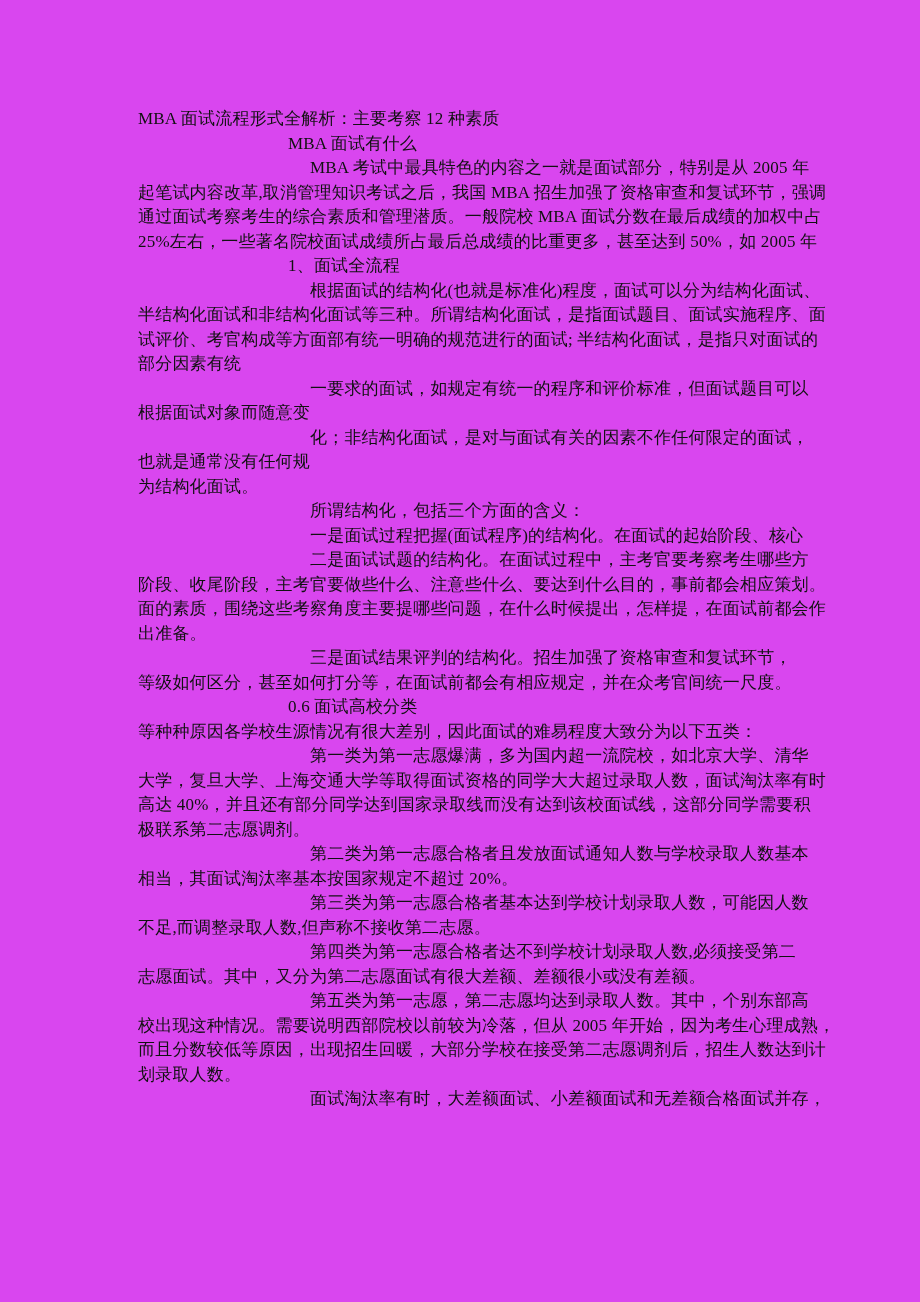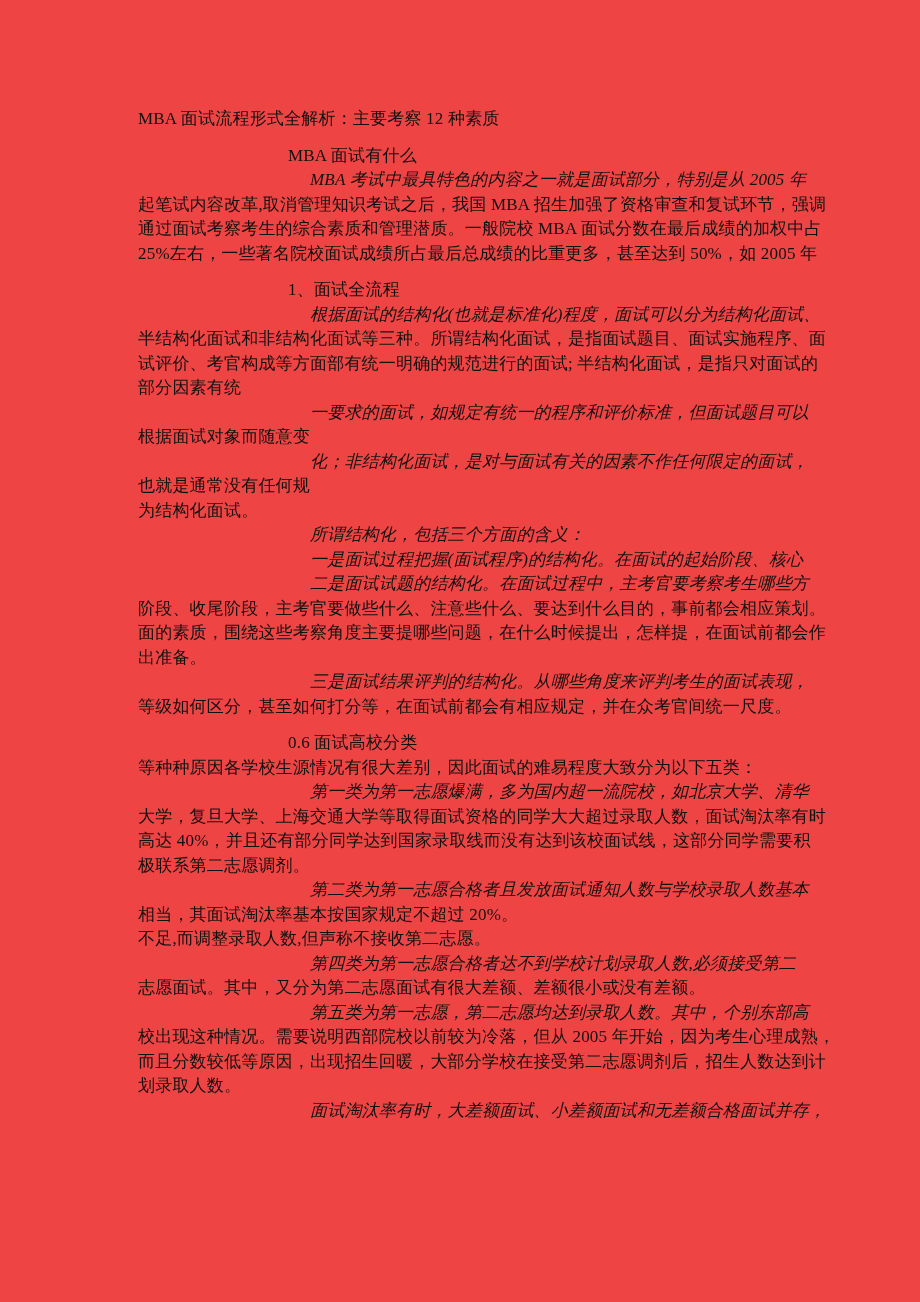--- a/index.html
+++ b/index.html
@@ -10,34 +10,34 @@
   body {
     width: 920px;
     height: 1302px;
     overflow: hidden;
   }
   .page {
     box-sizing: border-box;
     width: 920px;
     height: 1302px;
     padding: 107px 125px 0 138px;
-    background: #ef4444;
+    background: #d946ef;
     font-family: "Liberation Serif", "DejaVu Serif", serif;
     font-size: 17px;
     line-height: 24.5px;
     color: #111111;
   }
   .text-line {
     white-space: pre;
     letter-spacing: 0.2px;
     height: 24.5px;
   }
   .ind-0 { padding-left: 0; }
-  .ind-1 { padding-left: 150px; margin-top: 12px; }
-  .ind-2 { padding-left: 172px; font-style: italic; }
+  .ind-1 { padding-left: 150px; }
+  .ind-2 { padding-left: 172px; }
 </style>
 </head>
 <body>
 
 <div class="page">
   <div id="text-block">
       <div class="text-line ind-0">MBA 面试流程形式全解析：主要考察 12 种素质</div>
       <div class="text-line ind-1">MBA 面试有什么</div>
       <div class="text-line ind-2">MBA 考试中最具特色的内容之一就是面试部分，特别是从 2005 年</div>
       <div class="text-line ind-0">起笔试内容改革,取消管理知识考试之后，我国 MBA 招生加强了资格审查和复试环节，强调</div>
@@ -52,30 +52,31 @@
       <div class="text-line ind-0">根据面试对象而随意变</div>
       <div class="text-line ind-2">化；非结构化面试，是对与面试有关的因素不作任何限定的面试，</div>
       <div class="text-line ind-0">也就是通常没有任何规</div>
       <div class="text-line ind-0">为结构化面试。</div>
       <div class="text-line ind-2">所谓结构化，包括三个方面的含义：</div>
       <div class="text-line ind-2">一是面试过程把握(面试程序)的结构化。在面试的起始阶段、核心</div>
       <div class="text-line ind-2">二是面试试题的结构化。在面试过程中，主考官要考察考生哪些方</div>
       <div class="text-line ind-0">阶段、收尾阶段，主考官要做些什么、注意些什么、要达到什么目的，事前都会相应策划。</div>
       <div class="text-line ind-0">面的素质，围绕这些考察角度主要提哪些问题，在什么时候提出，怎样提，在面试前都会作</div>
       <div class="text-line ind-0">出准备。</div>
-      <div class="text-line ind-2">三是面试结果评判的结构化。从哪些角度来评判考生的面试表现，</div>
+      <div class="text-line ind-2">三是面试结果评判的结构化。招生加强了资格审查和复试环节，</div>
       <div class="text-line ind-0">等级如何区分，甚至如何打分等，在面试前都会有相应规定，并在众考官间统一尺度。</div>
       <div class="text-line ind-1">0.6 面试高校分类</div>
       <div class="text-line ind-0">等种种原因各学校生源情况有很大差别，因此面试的难易程度大致分为以下五类：</div>
       <div class="text-line ind-2">第一类为第一志愿爆满，多为国内超一流院校，如北京大学、清华</div>
       <div class="text-line ind-0">大学，复旦大学、上海交通大学等取得面试资格的同学大大超过录取人数，面试淘汰率有时</div>
       <div class="text-line ind-0">高达 40%，并且还有部分同学达到国家录取线而没有达到该校面试线，这部分同学需要积</div>
       <div class="text-line ind-0">极联系第二志愿调剂。</div>
       <div class="text-line ind-2">第二类为第一志愿合格者且发放面试通知人数与学校录取人数基本</div>
       <div class="text-line ind-0">相当，其面试淘汰率基本按国家规定不超过 20%。</div>
+      <div class="text-line ind-2">第三类为第一志愿合格者基本达到学校计划录取人数，可能因人数</div>
       <div class="text-line ind-0">不足,而调整录取人数,但声称不接收第二志愿。</div>
       <div class="text-line ind-2">第四类为第一志愿合格者达不到学校计划录取人数,必须接受第二</div>
       <div class="text-line ind-0">志愿面试。其中，又分为第二志愿面试有很大差额、差额很小或没有差额。</div>
       <div class="text-line ind-2">第五类为第一志愿，第二志愿均达到录取人数。其中，个别东部高</div>
       <div class="text-line ind-0">校出现这种情况。需要说明西部院校以前较为冷落，但从 2005 年开始，因为考生心理成熟，</div>
       <div class="text-line ind-0">而且分数较低等原因，出现招生回暖，大部分学校在接受第二志愿调剂后，招生人数达到计</div>
       <div class="text-line ind-0">划录取人数。</div>
       <div class="text-line ind-2">面试淘汰率有时，大差额面试、小差额面试和无差额合格面试并存，</div>
     </div>
 </div>

